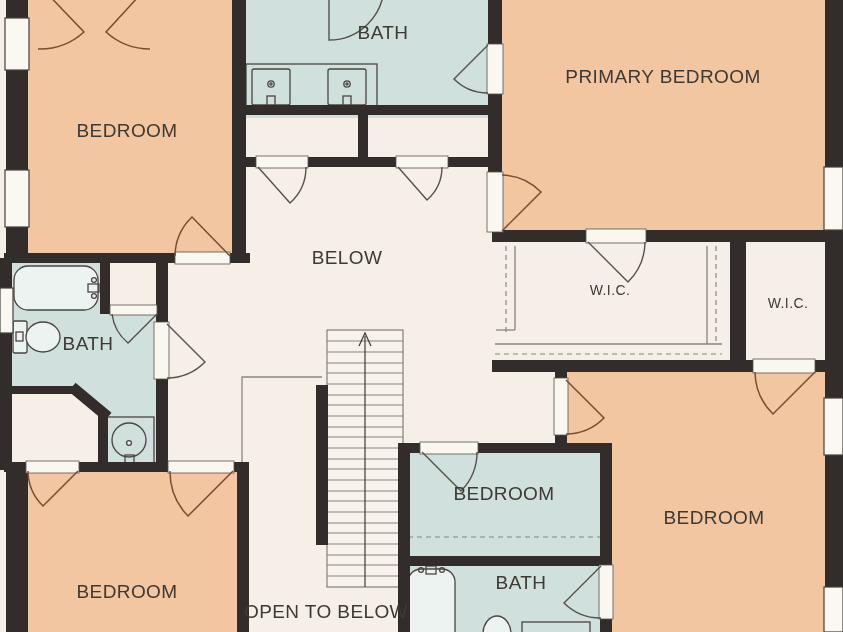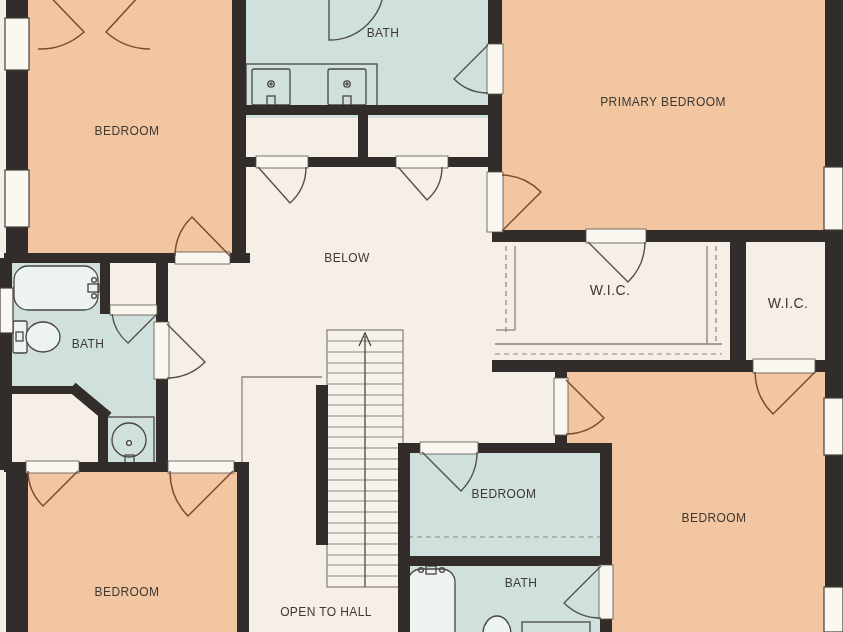--- a/index.html
+++ b/index.html
@@ -21,21 +21,21 @@
   .door-wood{fill:none;stroke:var(--door_wood);stroke-width:1.5;}
   .door-gray{fill:none;stroke:var(--door_gray);stroke-width:1.4;}
   .fix{fill:var(--fixture_fill);stroke:var(--fixture_line);stroke-width:1.3;}
   .fixo{fill:none;stroke:var(--fixture_line);stroke-width:1.3;}
   .thin{fill:none;stroke:var(--thin_line);stroke-width:1.3;}
   .dash{fill:none;stroke:var(--thin_line);stroke-width:1.2;stroke-dasharray:5 4;}
   .stairsbg{fill:var(--stairs_fill);stroke:#6e6861;stroke-width:1;}
   .tread{stroke:#8a857f;stroke-width:1;}
   .dirline{fill:none;stroke:#3e3933;stroke-width:1.2;}
   .lbl{position:absolute;transform:translate(-50%,-50%);white-space:nowrap;
-       color:var(--label_text);font-size:12px;letter-spacing:0.4px;}
+       color:var(--label_text);font-size:19px;letter-spacing:0.4px;}
   .lbl.small{font-size:14px;}
 </style>
 </head>
 <body>
 
 <div id="plan">
 <svg width="843" height="632" viewBox="0 0 843 632">
 
   <rect x="0" y="0" width="843" height="632" class="room-dry"></rect>
 
@@ -189,23 +189,23 @@
     <path d="M601,566 L564,603 A52,52 0 0 0 601,618" class="door-gray"></path>
     <path d="M157,314 L128,343 A45,45 0 0 1 112,314" class="door-gray"></path>
     <path d="M167,324 L205,362 A54,54 0 0 1 167,378" class="door-gray"></path>
     <path d="M78,471 L43,506 A50,50 0 0 1 28,471" class="door-wood"></path>
     <path d="M233,471 L188,516 A63,63 0 0 1 170,471" class="door-wood"></path>
   </g>
 </svg>
 
   <div class="lbl" style="left:127px;top:131px">BEDROOM</div>
   <div class="lbl" style="left:383px;top:33px">BATH</div>
-  <div class="lbl" style="left:663px;top:102px">PRIMARY BEDROOM</div>
+  <div class="lbl" style="left:663px;top:77px">PRIMARY BEDROOM</div>
   <div class="lbl" style="left:347px;top:258px">BELOW</div>
   <div class="lbl small" style="left:610px;top:290px">W.I.C.</div>
   <div class="lbl small" style="left:788px;top:303px">W.I.C.</div>
   <div class="lbl" style="left:88px;top:344px">BATH</div>
   <div class="lbl" style="left:504px;top:494px">BEDROOM</div>
   <div class="lbl" style="left:714px;top:518px">BEDROOM</div>
   <div class="lbl" style="left:521px;top:583px">BATH</div>
   <div class="lbl" style="left:127px;top:592px">BEDROOM</div>
-  <div class="lbl" style="left:326px;top:612px">OPEN TO HALL</div>
+  <div class="lbl" style="left:326px;top:612px">OPEN TO BELOW</div>
 </div>
 
 </body></html>

